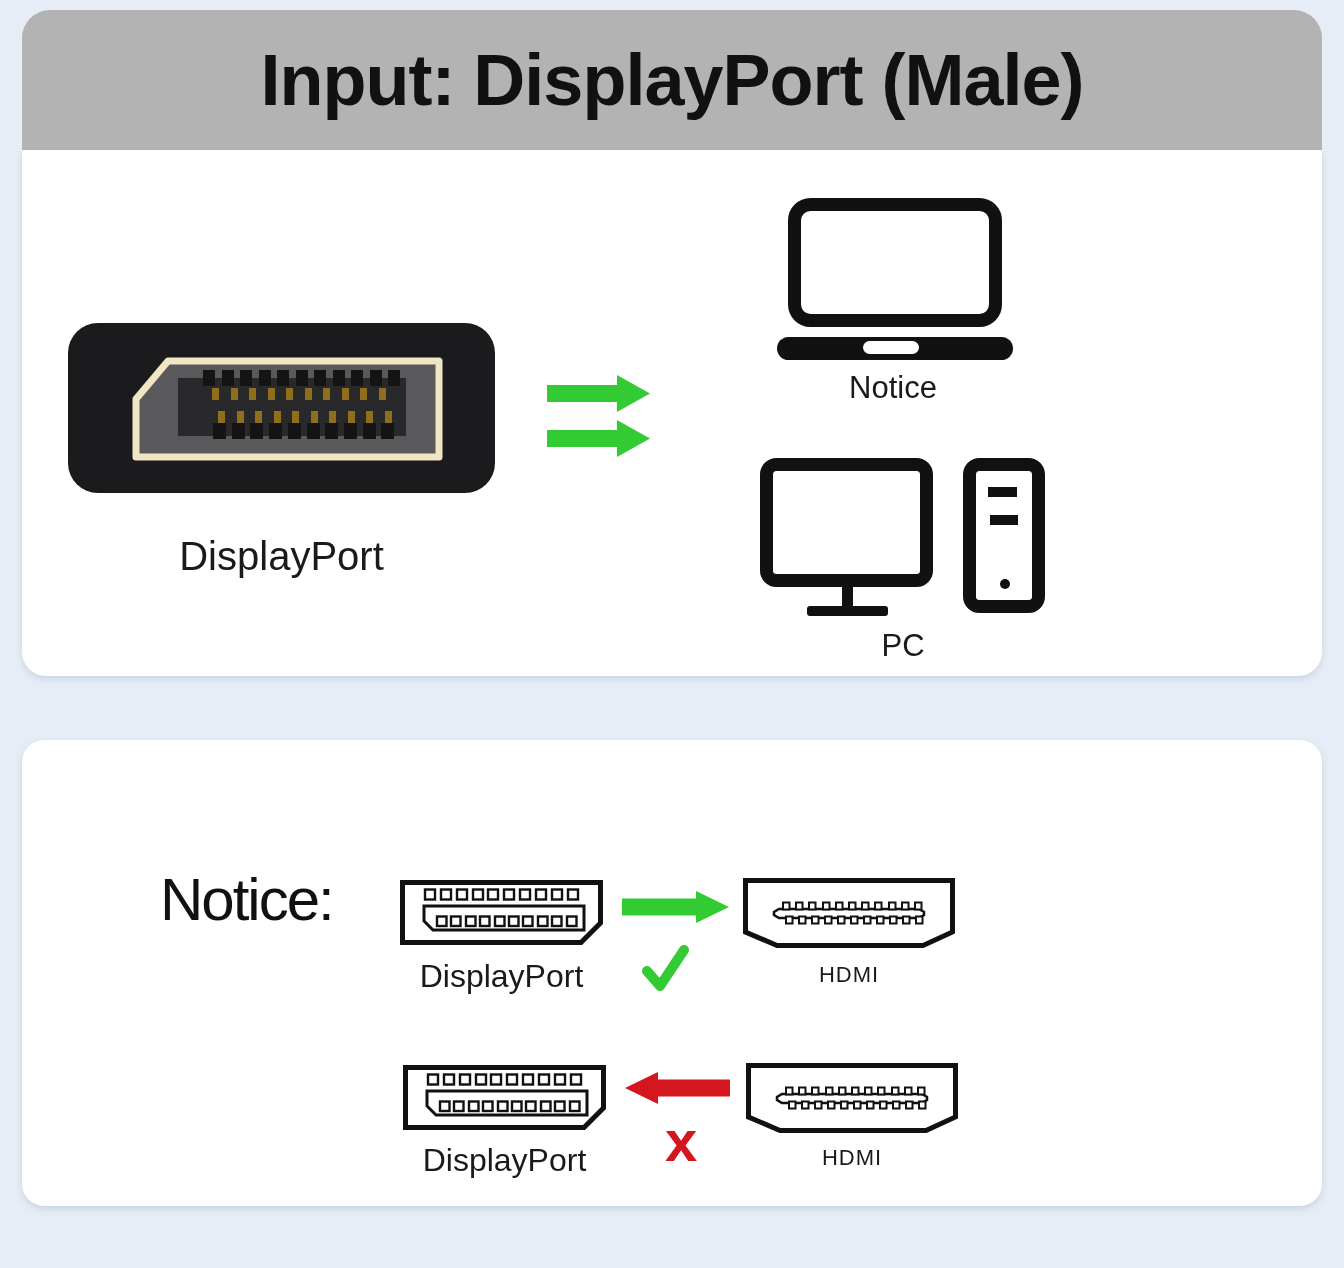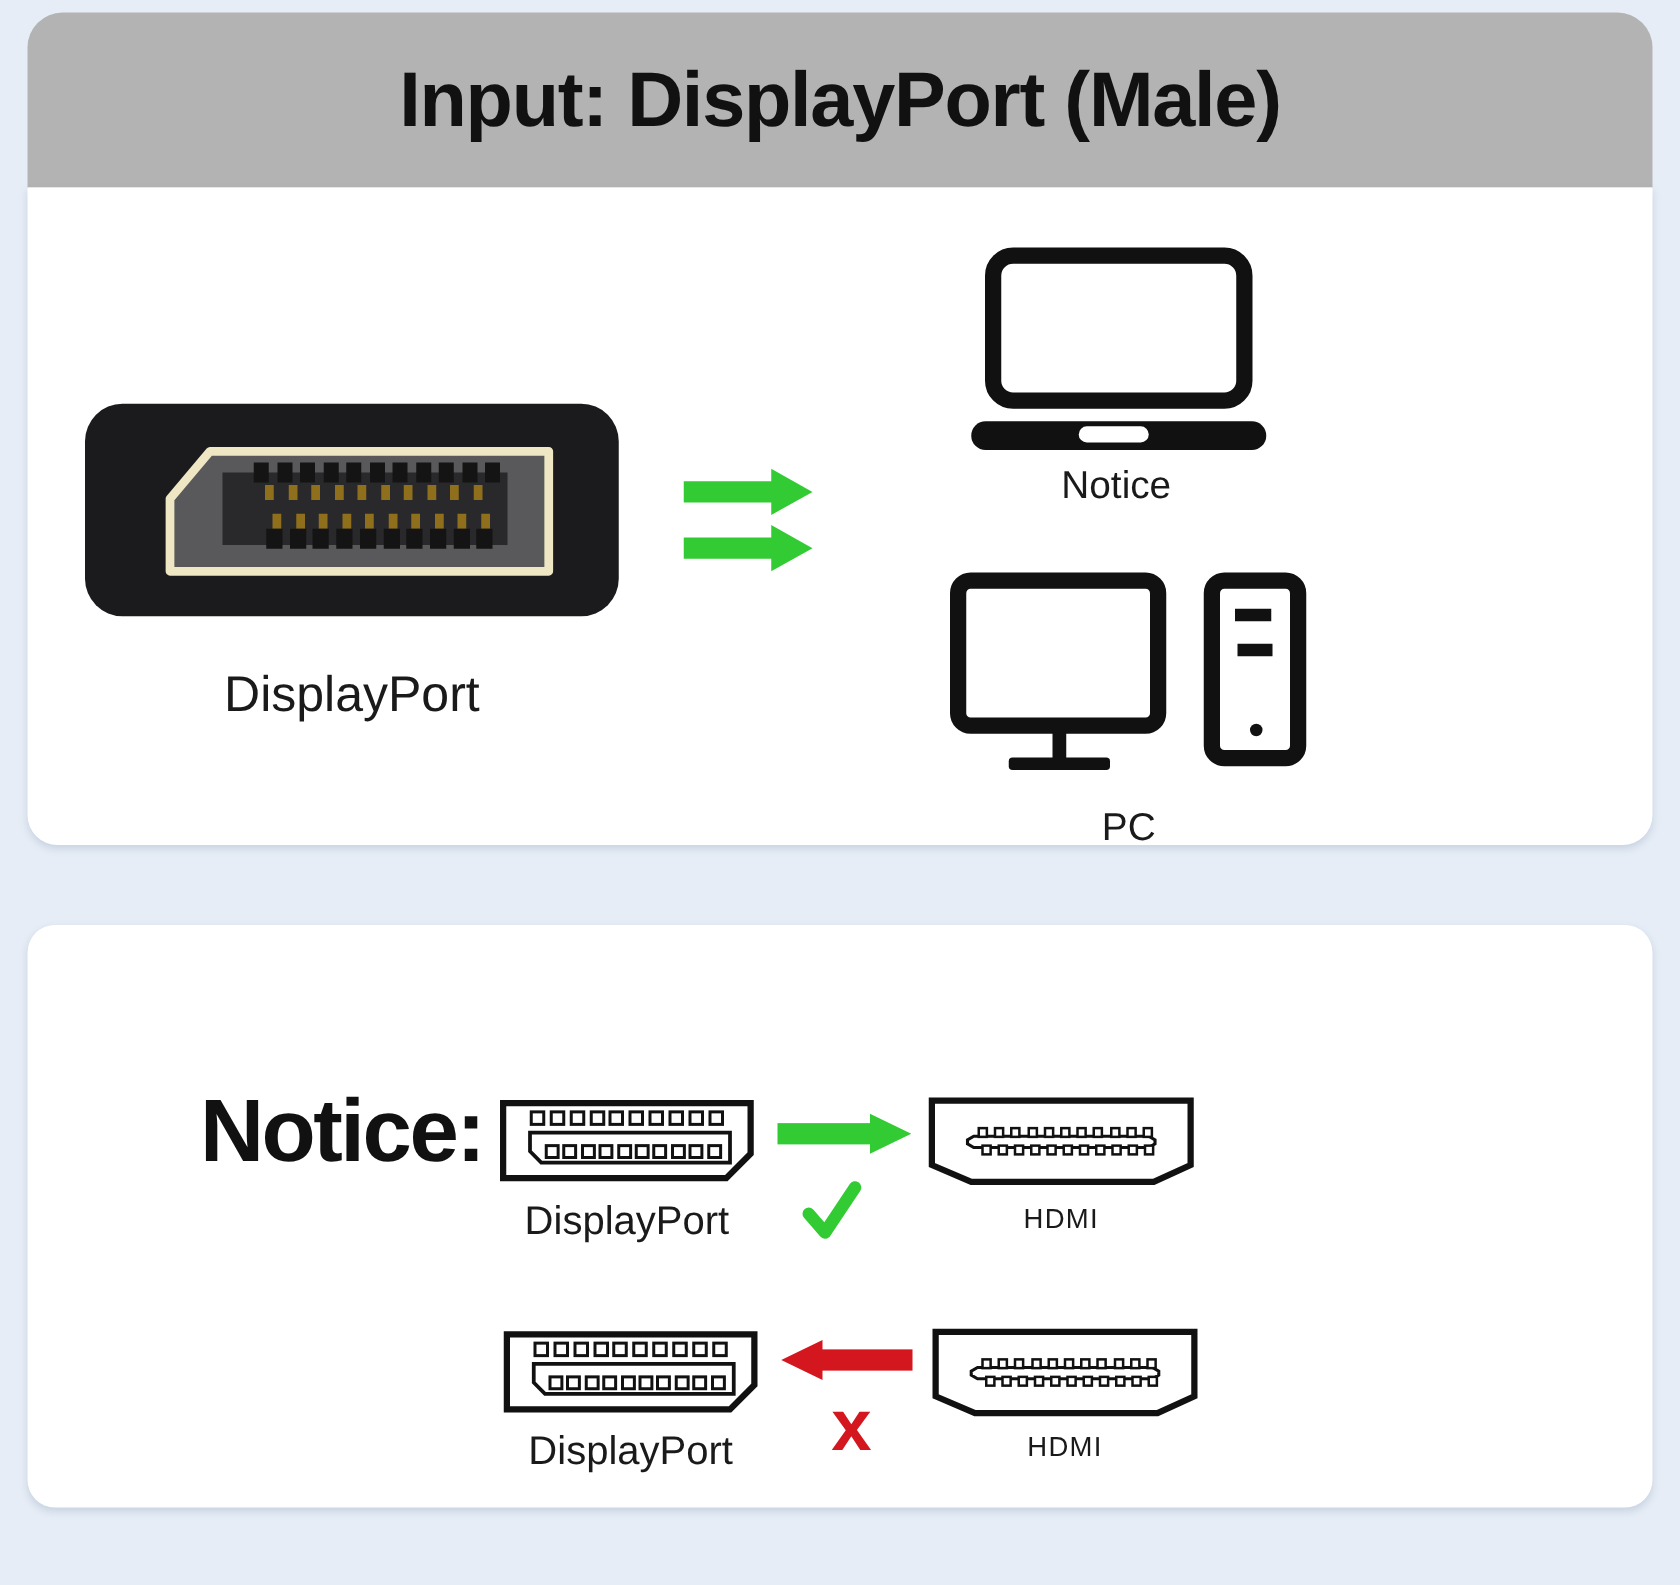--- a/index.html
+++ b/index.html
@@ -7,30 +7,30 @@
     --ink:#111111; --text:#1a1a1a; --green:#33cb33; --red:#d4171f;
     --connector-body:#1b1b1d; --connector-bezel:#efe7c4; --connector-interior:#59595b;
     --connector-block:#29292b; --connector-pin-dark:#141414; --connector-pin-gold:#8f6f1c;
   }
   *{margin:0;padding:0;box-sizing:border-box;}
   html,body{background:var(--page-bg);}
   .page{position:relative;width:1344px;height:1268px;background:var(--page-bg);overflow:hidden;
         font-family:"Liberation Sans","DejaVu Sans",sans-serif;color:var(--text);}
   .header{position:absolute;left:22px;top:10px;width:1300px;height:140px;background:var(--header-bg);
           border-radius:28px 28px 0 0;display:flex;align-items:center;justify-content:center;}
-  .header h1{font-size:62px;font-weight:800;color:var(--ink);letter-spacing:-1px;}
+  .header h1{font-size:72px;font-weight:800;color:var(--ink);letter-spacing:-1px;}
   .card{position:absolute;left:22px;width:1300px;background:var(--card-bg);
         box-shadow:0 3px 6px rgba(120,140,170,.25);}
   .card1{top:150px;height:526px;border-radius:0 0 24px 24px;box-shadow:0 3px 6px rgba(120,140,170,.25);}
   .card2{top:740px;height:466px;border-radius:22px;}
   .abs{position:absolute;}
   .label{position:absolute;text-align:center;color:var(--text);line-height:1.15;}
   .plug-label{left:46px;top:383px;width:427px;font-size:40px;}
   .dev-label{font-size:31px;}
-  .notice-heading{position:absolute;left:138px;top:130px;font-size:71px;font-weight:700;
+  .notice-heading{position:absolute;left:138px;top:130px;font-size:60px;font-weight:400;
                   letter-spacing:-2px;color:var(--ink);line-height:1;}
   .port-label{font-size:32px;}
   .hdmi-label{font-size:22px;letter-spacing:1px;}
   .cross-mark{position:absolute;left:643px;top:372px;font-size:58px;font-weight:900;
               color:var(--red);line-height:1;}
   svg{display:block;overflow:visible;}
 </style>
 </head>
 <body>
 
@@ -114,21 +114,21 @@
 
     <svg class="abs" style="left:736px;top:306px" width="290" height="162" viewBox="0 0 290 162">
       <rect x="8.5" y="8.5" width="160" height="116" rx="10" fill="none" stroke="var(--ink)" stroke-width="13"></rect>
       <rect x="84" y="124" width="11" height="28" fill="var(--ink)"></rect>
       <rect x="49" y="150" width="81" height="10" rx="3" fill="var(--ink)"></rect>
       <rect x="211.5" y="8.5" width="69" height="142" rx="10" fill="none" stroke="var(--ink)" stroke-width="13"></rect>
       <rect x="230" y="31" width="29" height="10" fill="var(--ink)"></rect>
       <rect x="232" y="59" width="28" height="10" fill="var(--ink)"></rect>
       <circle cx="247" cy="128" r="5" fill="var(--ink)"></circle>
     </svg>
-    <div class="label dev-label" style="left:736px;top:494px;width:290px">PC</div>
+    <div class="label dev-label" style="left:736px;top:478px;width:290px">PC</div>
   </section>
 
   <section class="card card2">
 
     <div class="notice-heading">Notice:</div>
 
     <svg class="abs" style="left:378px;top:140px" width="203" height="65" viewBox="0 0 203 65">
       <path d="M2.5,2.5 H200.5 V43 L181,62.5 H2.5 Z" fill="#fff" stroke="var(--ink)" stroke-width="5"></path>
       <g fill="#fff" stroke="var(--ink)" stroke-width="2.4">
         <rect x="25" y="9.5" width="10" height="10"></rect>

